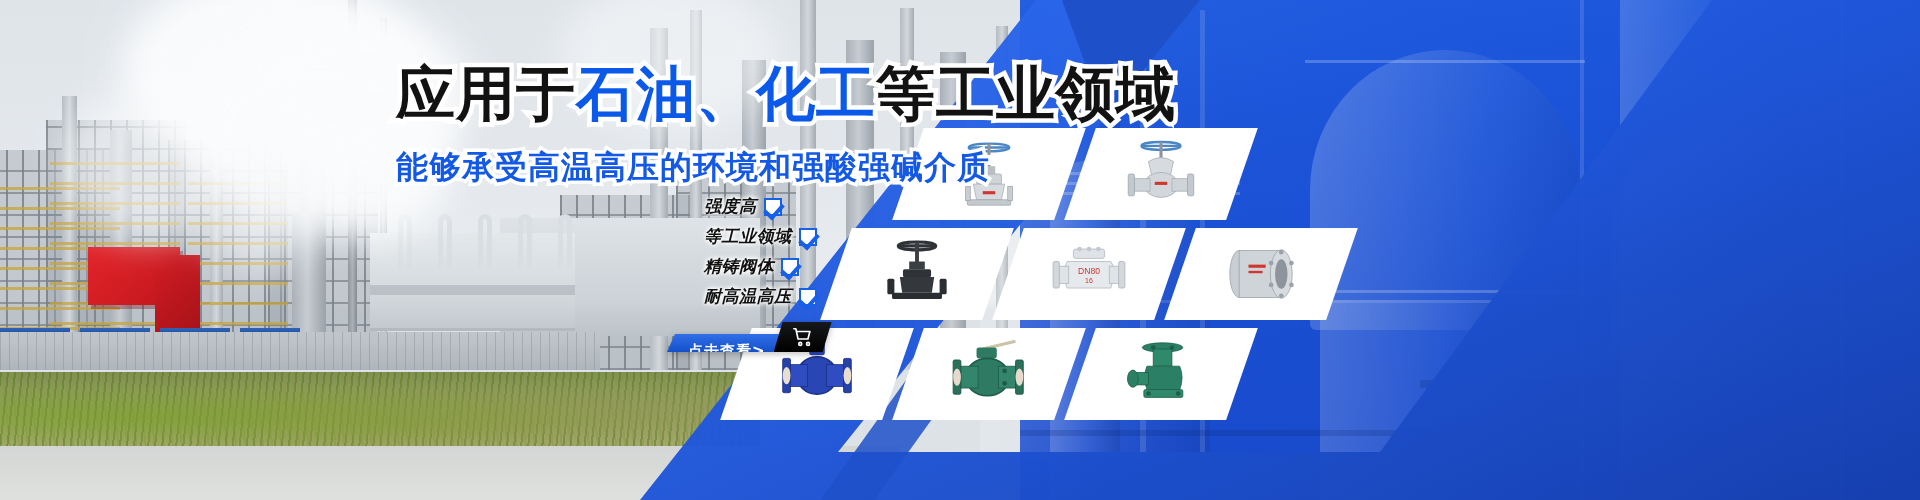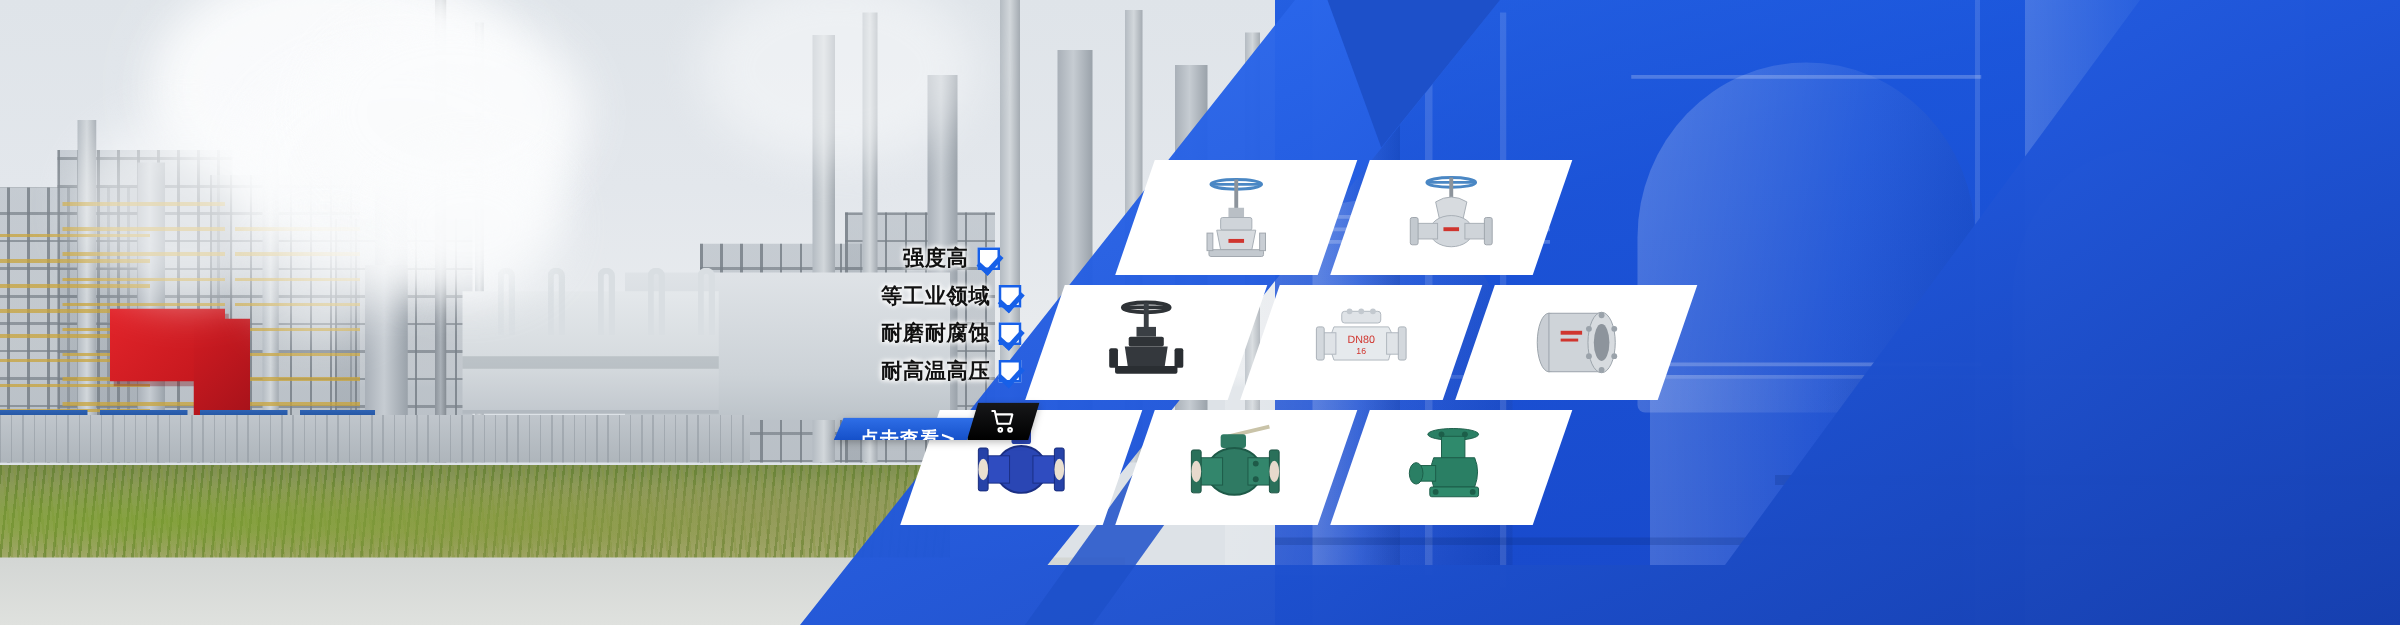--- a/index.html
+++ b/index.html
@@ -153,23 +153,23 @@
   .subhead{
     position:absolute; left:396px; top:146px;
     font-size:32px; font-weight:bold; letter-spacing:1px; white-space:nowrap;
     color:#1359e6;
     -webkit-text-stroke:7px #ffffff;
     paint-order:stroke fill;
   }
 
   
   .checklist{
-    position:absolute; left:681px; top:195px;
+    position:absolute; left:704px; top:195px;
     width:160px;
-    display:flex; flex-direction:column; align-items:center; gap:7px;
+    display:flex; flex-direction:column; align-items:flex-start; gap:7px;font-style:italic;
   }
   .chk-row{ display:flex; align-items:center; gap:7px; white-space:nowrap; }
   .chk-label{
     font-size:17px; font-weight:bold; color:#111;
     letter-spacing:.5px;
     text-shadow:0 0 4px #fff,0 0 4px #fff,0 0 6px #fff;
   }
   .chk-box{
     position:relative; width:18px; height:18px;
     border:2px solid #1760e8; background:#fff; flex:0 0 auto;
@@ -460,33 +460,37 @@
           <rect x="28" y="70" width="50" height="10" rx="2" fill="#2f8a6c" stroke="#1c5e49"></rect>
           <circle cx="34" cy="75" r="3" fill="#1c5e49"></circle>
           <circle cx="72" cy="75" r="3" fill="#1c5e49"></circle>
           <circle cx="40" cy="16" r="3" fill="#1c5e49"></circle>
           <circle cx="64" cy="16" r="3" fill="#1c5e49"></circle>
         </svg>
       </div>
     </div>
   </div>
 
-
+  <div class="headline">
+    <span>应用于</span><span class="hl-blue">石油、化工</span><span>等工业领域</span>
+  </div>
+
+  <div class="subhead">能够承受高温高压的环境和强酸强碱介质</div>
 
   <div class="checklist">
     <div class="chk-row">
       <span class="chk-label">强度高</span>
       <span class="chk-box"></span>
     </div>
     <div class="chk-row">
       <span class="chk-label">等工业领域</span>
       <span class="chk-box"></span>
     </div>
     <div class="chk-row">
-      <span class="chk-label">耐磨耐腐蚀</span>
+      <span class="chk-label">精铸阀体</span>
       <span class="chk-box"></span>
     </div>
     <div class="chk-row">
       <span class="chk-label">耐高温高压</span>
       <span class="chk-box"></span>
     </div>
   </div>
 
   <div class="cta">
     <div class="cta-main">点击查看&gt;</div>

